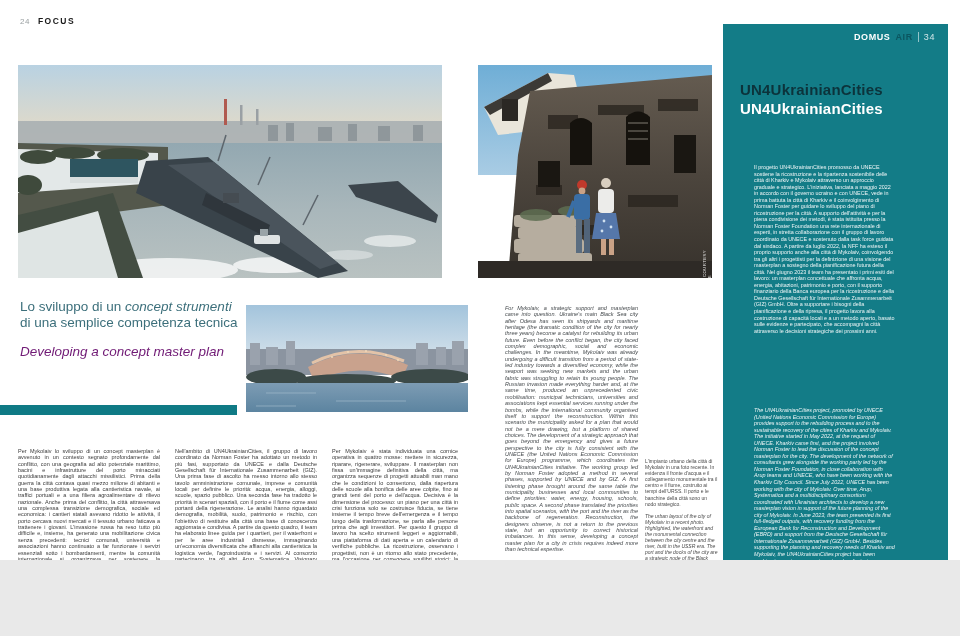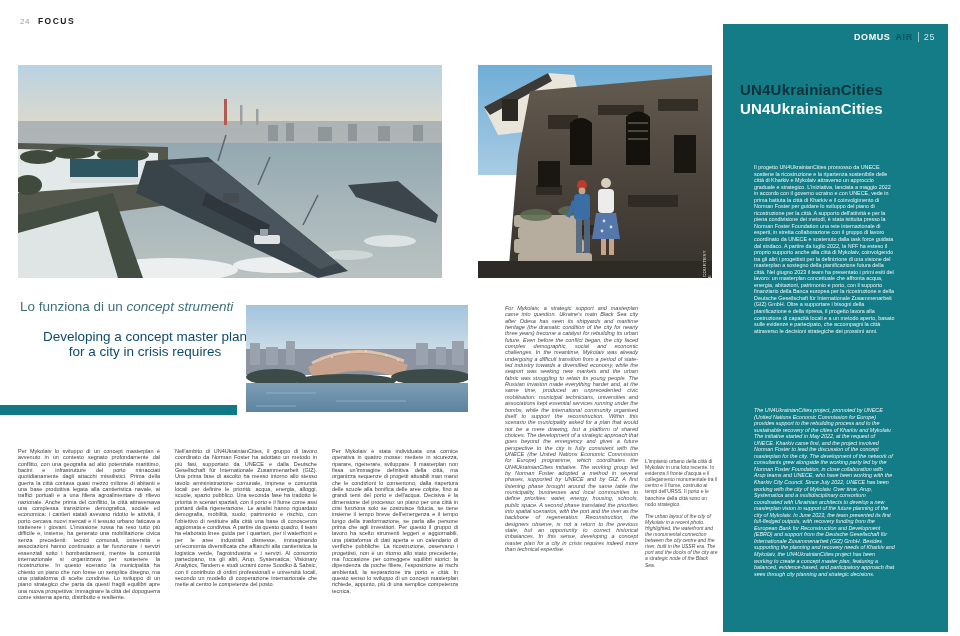--- a/index.html
+++ b/index.html
@@ -1,16 +1,16 @@
 <!DOCTYPE html>
 <html><head>
 <meta charset="utf-8">
 <style>
   html,body{margin:0;padding:0;background:#e9e9e9;}
-  .page{position:relative;width:960px;height:636px;background:#ffffff;
+  .page{position:relative;width:960px;height:560px;background:#ffffff;
         font-family:"Liberation Sans",sans-serif;overflow:hidden;margin:0 auto;}
   .abs{position:absolute;}
 
   
   .folio{font-size:8px;color:#9aa0a2;letter-spacing:.5px;}
   .section{font-size:8.5px;font-weight:bold;color:#1a1a1a;letter-spacing:1.5px;}
 
   
   .teal-block{left:723px;top:24px;width:225px;height:608px;background:#137C87;}
   .brandline{position:absolute;top:8px;right:13px;font-size:9px;font-weight:bold;
@@ -23,21 +23,21 @@
   .sb-title .it{color:#0C333B;}
   .sb-title .en{color:#ffffff;}
   .sb-body{position:absolute;left:31px;width:141px;font-size:5.4px;line-height:6.55px;
            color:rgba(255,255,255,.93);text-align:left;}
   .sb-body.italic{font-style:italic;}
 
   
   .quote{left:20px;top:299px;width:250px;}
   .quote .ln{white-space:nowrap;font-size:13.5px;line-height:15.5px;}
   .quote .it{color:#3C6F7B;}
-  .quote .en{color:#0c4a6e;text-align:center;}
+  .quote .en{color:#701a75;font-style:italic;}
   .quote .gap{height:14px;}
   .quote em{font-style:italic;}
 
   .teal-bar{left:0;top:405px;width:237px;height:10px;background:#0F7A85;}
 
   
   .col{font-size:5.5px;line-height:6.35px;color:#3a3a3a;text-align:justify;}
   .col.en{font-style:italic;color:#44494c;}
   .caption{font-size:5px;line-height:6.1px;color:#4a4a4a;text-align:left;}
   .caption .cap-en{font-style:italic;display:block;margin-top:6px;}
@@ -184,24 +184,24 @@
             <circle cx="124" cy="166" r="1.4"></circle>
           </g>
         <rect x="123" y="174" width="5" height="16" fill="#caa286"></rect>
         <rect x="131" y="174" width="5" height="16" fill="#caa286"></rect>
       </g>
     </svg>
   </div>
   <div class="credit-vert">FOTO COURTESY UNECE</div>
 
   <div class="abs quote">
-    <div class="ln it"><span>Lo funziona di un </span><em>concept strumenti</em></div>
+    <div class="ln it"><span>Lo sviluppo di un </span><em>concept strumenti</em></div>
+    <div class="ln it">di una semplice competenza tecnica</div>
     <div class="gap"></div>
     <div class="ln en">Developing a concept master plan</div>
-    <div class="ln en">for a city in crisis requires</div>
   </div>
 
   <div class="abs teal-bar"></div>
 
   <div class="abs" style="left:246px;top:305px;">
     <svg class="photo" width="222" height="107" viewBox="0 0 222 107">
       <defs>
         <linearGradient id="dsky" x1="0" y1="0" x2="0" y2="1">
           <stop offset="0" stop-color="#a3c4dc"></stop>
             <stop offset="1" stop-color="#d9e4ec"></stop>
@@ -252,21 +252,21 @@
   <div class="abs caption" style="left:645px;top:458px;width:73px;">
     <span>L'impianto urbano della città di Mykolaiv in una foto recente. In evidenza il fronte d'acqua e il collegamento monumentale tra il centro e il fiume, costruito ai tempi dell'URSS. Il porto e le banchine della città sono un nodo strategico.</span>
     <span class="cap-en">The urban layout of the city of Mykolaiv in a recent photo. Highlighted, the waterfront and the monumental connection between the city centre and the river, built in the USSR era. The port and the docks of the city are a strategic node of the Black Sea.</span>
   </div>
 
   <div class="abs teal-block">
     <div class="brandline">
       <span>DOMUS</span>
         <span class="brand-suffix">AIR</span>
       <span class="brand-divider"></span>
-      <span class="brand-folio">25</span>
+      <span class="brand-folio">34</span>
     </div>
     <div class="sb-title">
       <div class="it">UN4UkrainianCities</div>
       <div class="en">UN4UkrainianCities</div>
     </div>
     <div class="sb-body" style="top:140px;">Il progetto UN4UkrainianCities promosso da UNECE sostiene la ricostruzione e la ripartenza sostenibile delle città di Kharkiv e Mykolaiv attraverso un approccio graduale e strategico. L'iniziativa, lanciata a maggio 2022 in accordo con il governo ucraino e con UNECE, vede in prima battuta la città di Kharkiv e il coinvolgimento di Norman Foster per guidare lo sviluppo del piano di ricostruzione per la città. A supporto dell'attività e per la piena condivisione dei metodi, è stata istituita presso la Norman Foster Foundation una rete internazionale di esperti, in stretta collaborazione con il gruppo di lavoro coordinato da UNECE e sostenuto dalla task force guidata dal sindaco. A partire da luglio 2022, la NFF ha esteso il proprio supporto anche alla città di Mykolaiv, coinvolgendo tra gli altri i progettisti per la definizione di una visione del masterplan a sostegno della pianificazione futura della città. Nel giugno 2023 il team ha presentato i primi esiti del lavoro: un masterplan concettuale che affronta acqua, energia, abitazioni, patrimonio e porto, con il supporto finanziario della Banca europea per la ricostruzione e della Deutsche Gesellschaft für Internationale Zusammenarbeit (GIZ) GmbH. Oltre a supportare i bisogni della pianificazione e della ripresa, il progetto lavora alla costruzione di capacità locali e a un metodo aperto, basato sulle evidenze e partecipato, che accompagni la città attraverso le decisioni strategiche dei prossimi anni.</div>
     <div class="sb-body italic" style="top:383px;">The UN4UkrainianCities project, promoted by UNECE (United Nations Economic Commission for Europe) provides support to the rebuilding process and to the sustainable recovery of the cities of Kharkiv and Mykolaiv. The initiative started in May 2022, at the request of UNECE. Kharkiv came first, and the project involved Norman Foster to lead the discussion of the concept masterplan for the city. The development of the network of consultants grew alongside the working party led by the Norman Foster Foundation, in close collaboration with Arup teams and UNECE, who have been working with the Kharkiv City Council. Since July 2022, UNECE has been working with the city of Mykolaiv. Over time, Arup, Systematica and a multidisciplinary consortium coordinated with Ukrainian architects to develop a new masterplan vision in support of the future planning of the city of Mykolaiv. In June 2023, the team presented its first full-fledged outputs, with recovery funding from the European Bank for Reconstruction and Development (EBRD) and support from the Deutsche Gesellschaft für Internationale Zusammenarbeit (GIZ) GmbH. Besides supporting the planning and recovery needs of Kharkiv and Mykolaiv, the UN4UkrainianCities project has been working to create a concept master plan, featuring a balanced, evidence-based, and participatory approach that sees through city planning and strategic decisions.</div>
   </div>
 
 </div>

